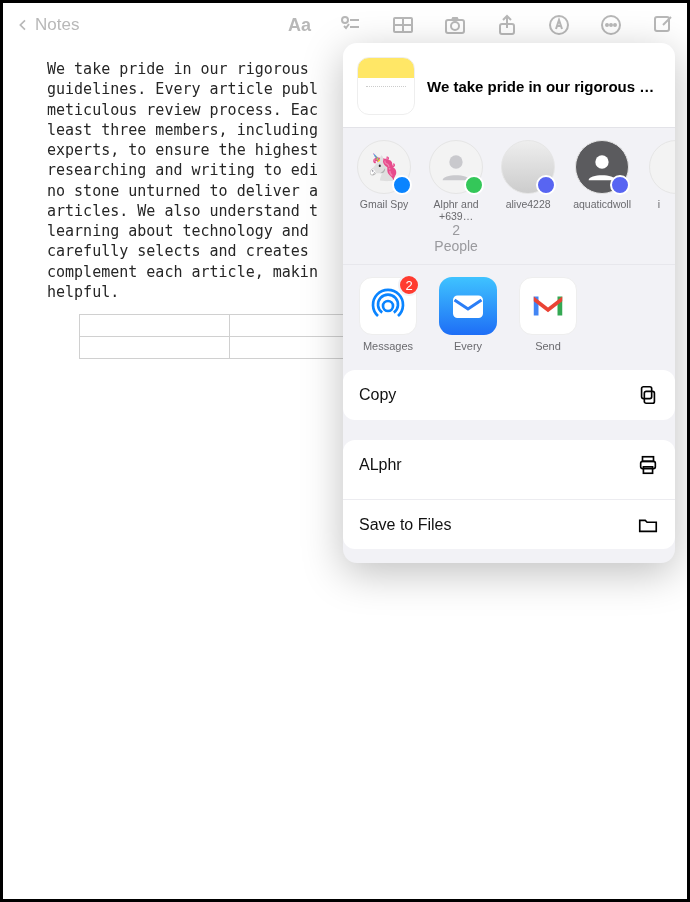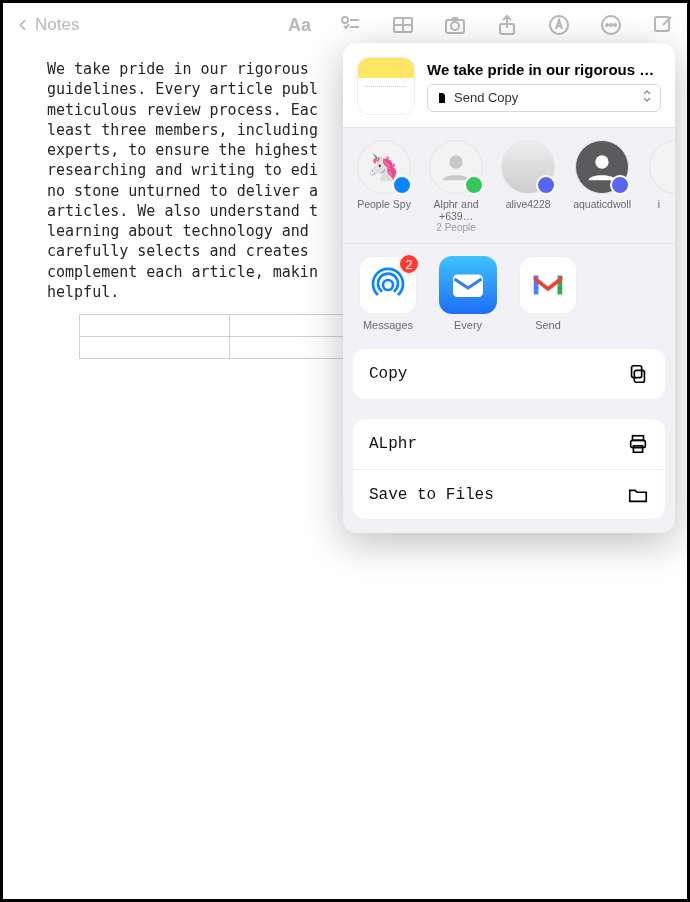--- a/index.html
+++ b/index.html
@@ -72,32 +72,32 @@
     .people-row, .apps-row{
       display:flex; gap:18px; padding:12px 6px 10px 14px; overflow:hidden;
     }
     .person{width:66px; text-align:center; font-size:10.5px; color:#6a6a6e;}
     .avatar{width:54px; height:54px; border-radius:50%; background:#f3f3f3; border:1px solid #e5e5e5; margin:0 auto 4px; position:relative; display:flex; align-items:center; justify-content:center; font-size:26px;}
     .avatar.gray{background:#5b5b5e;}
     .avatar .badge{position:absolute; right:-2px; bottom:-2px; width:20px; height:20px; border-radius:50%; border:2px solid #fff;}
     .badge.blue{background:#0a84ff;}
     .badge.green{background:#34c759;}
     .badge.purple{background:#5865f2;}
-    .sub{font-size:10px; color:#9a9a9e; display:block;}
+    .sub{font-size:14px; color:#9a9a9e; display:block;}
     .app{width:62px; text-align:center; font-size:11px; color:#6a6a6e;}
     .app-icon{width:58px; height:58px; border-radius:13px; margin:0 auto 5px; display:flex; align-items:center; justify-content:center; position:relative;}
     .app-icon.airdrop{background:#fff; border:1px solid #eee;}
     .app-icon.messages{background:linear-gradient(#5df777,#0bbb29);}
     .app-icon.mail{background:linear-gradient(#3fc3ff,#1e6ef6);}
     .app-icon.gmail{background:#fff; border:1px solid #eee;}
     .app-icon .red-badge{position:absolute; top:-4px; right:-4px; width:22px; height:22px; border-radius:50%; background:#ff3b30; color:#fff; font-size:13px; display:flex; align-items:center; justify-content:center; border:2px solid #f2f2f6;}
-    .actions{padding:8px 10px 14px;font-family:Liberation Mono, monospace;}
+    .actions{padding:8px 0 14px;}
     .action-group{background:#fff; border-radius:12px; overflow:hidden;}
     .action{display:flex; align-items:center; justify-content:space-between; height:50px; padding:0 16px; font-size:16px; color:#111;}
-    .action + .action{border-top:1px solid #ececf0;}
+    .action + .action{border-top:1px solid #ececf0;margin-top:9px;}
     .action svg{width:22px; height:22px;}
     .gap{height:10px;}
     .highlight{border:3.5px solid #ff1e1e; border-radius:12px;}
     .apps-row2{border-top:1px solid #e7e7ec;}
   </style>
 </head>
 <body>
 
 <div class="toolbar">
   <div class="back">
@@ -167,42 +167,31 @@
         <td></td>
       </tr>
 </tbody>
   </table>
 
 <div class="sheet">
   <div class="sheet-header">
     <div class="notes-icon"></div>
     <div class="sheet-title-col">
       <div class="sheet-title">We take pride in our rigorous edit…</div>
-      <div class="send-copy">
-        <svg width="12" height="12" viewBox="0 0 24 24" fill="#000">
-            <path d="M6 2h8l4 4v16H6z"></path>
-          </svg>
-        <span>Send Copy</span>
-        <span class="chev">
-          <svg width="10" height="14" viewBox="0 0 10 14" fill="none" stroke="#999" stroke-width="1.6">
-              <path d="M2 5l3-3 3 3M2 9l3 3 3-3"></path>
-            </svg>
-        </span>
-      </div>
     </div>
   </div>
   <div class="hr"></div>
 
   <div class="people-row">
     <div class="person">
       <div class="avatar">
           <span>🦄</span>
           <div class="badge blue"></div>
         </div>
-      <span>People  Spy</span>
+      <span>Gmail  Spy</span>
     </div>
     <div class="person">
       <div class="avatar">
         <svg width="40" height="40" viewBox="0 0 24 24" fill="#c9c9cd">
             <circle cx="12" cy="9" r="4"></circle>
             <path d="M4 20c0-4 16-4 16 0z"></path>
           </svg>
         <div class="badge green"></div>
       </div>
       <span>Alphr and +639…</span>

